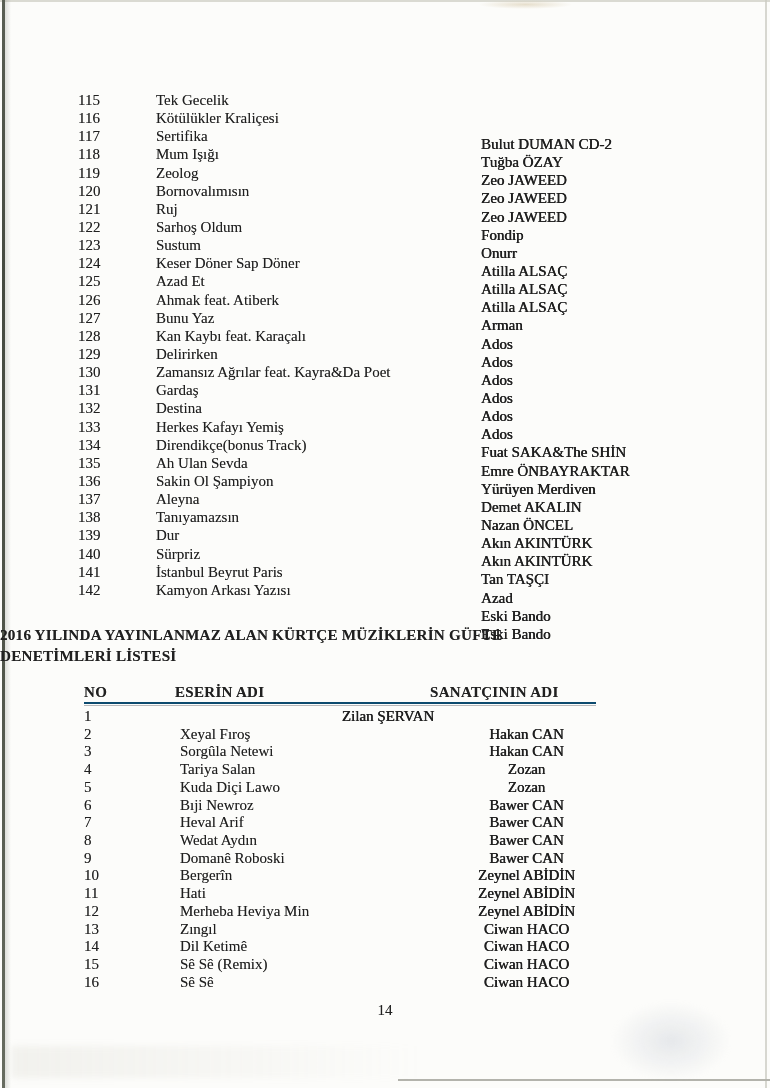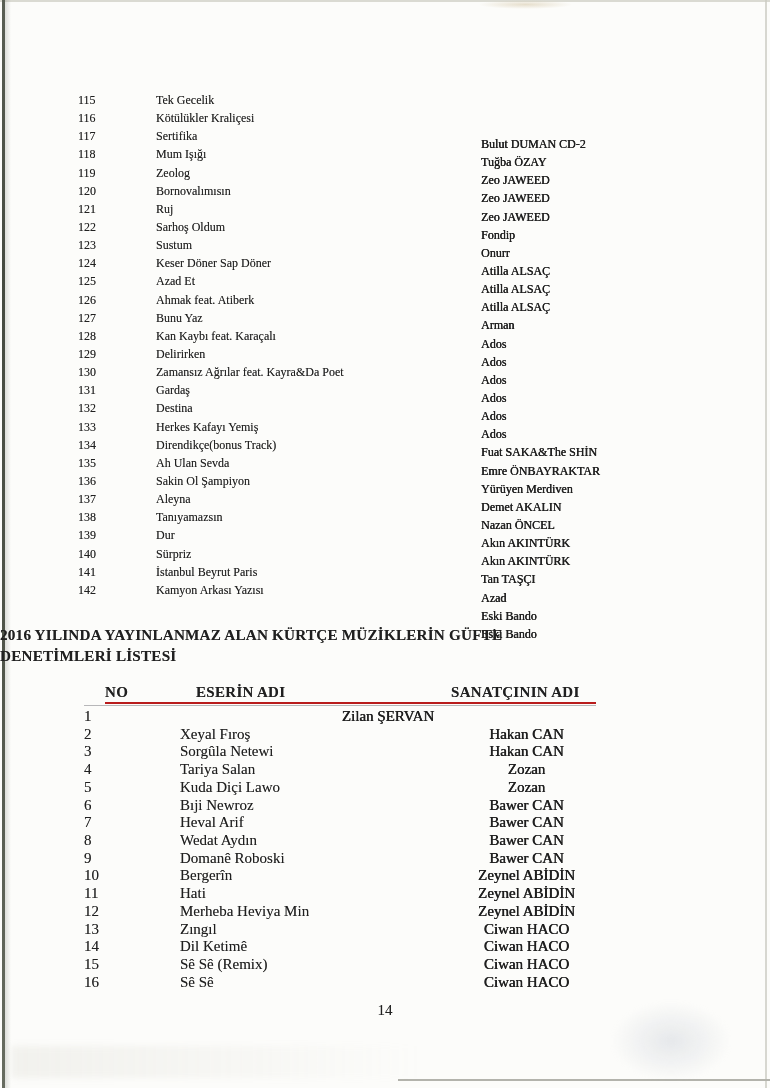--- a/index.html
+++ b/index.html
@@ -29,34 +29,34 @@
   .smudge-top{position:absolute;top:0;left:478px;width:95px;height:9px;
     background:radial-gradient(ellipse at center,rgba(213,199,168,.55),rgba(213,199,168,0) 70%);}
   .smudge-br{position:absolute;top:1002px;left:612px;width:118px;height:78px;
     background:radial-gradient(ellipse at center,rgba(203,208,216,.45),rgba(203,208,216,0) 72%);
     filter:blur(2px);}
   .smudge-bl{position:absolute;top:1046px;left:12px;width:410px;height:32px;
     background:linear-gradient(90deg,rgba(190,188,176,.16),rgba(190,188,176,.07) 60%,rgba(190,188,176,0));
     filter:blur(3px);}
 
   
-  .list1{position:absolute;top:91px;left:78px;width:612px;font-size:12px;}
+  .list1{position:absolute;top:91px;left:78px;width:612px;font-size:15px;}
   .t1row{display:flex;height:18.15px;line-height:18.15px;white-space:nowrap;}
   .c1-no{width:57px;flex:0 0 57px;}
   .c1-title{width:325px;flex:0 0 325px;margin-left:21px;}
   .c1-artist{flex:1;margin-top:44px;}
 
   
   .sec-title{position:absolute;top:624px;left:0;width:770px;
     font-weight:bold;font-size:15.2px;line-height:21px;letter-spacing:.2px;}
 
   
   .table2{position:absolute;top:684px;left:84px;width:512px;font-size:15px;}
   .t2head{display:flex;font-weight:bold;letter-spacing:.3px;line-height:17px;
-    border-bottom:2px solid #b91c1c;padding-bottom:1px;white-space:nowrap;margin-left:21px;}
+    border-bottom:2px solid #0c4a6e;padding-bottom:1px;white-space:nowrap;}
   .h-no{width:91px;flex:0 0 91px;}
   .h-work{width:255px;flex:0 0 255px;}
   .h-artist{flex:1;}
   .rule2{height:1px;background:rgba(70,70,80,.38);margin-top:1px;margin-bottom:2px;}
   .t2row{display:flex;height:17.72px;line-height:17.72px;white-space:nowrap;}
   .c2-no{width:96px;flex:0 0 96px;}
   .c2-title{width:277px;flex:0 0 277px;}
   .c2-artist{flex:1;text-align:center;}
 
   

